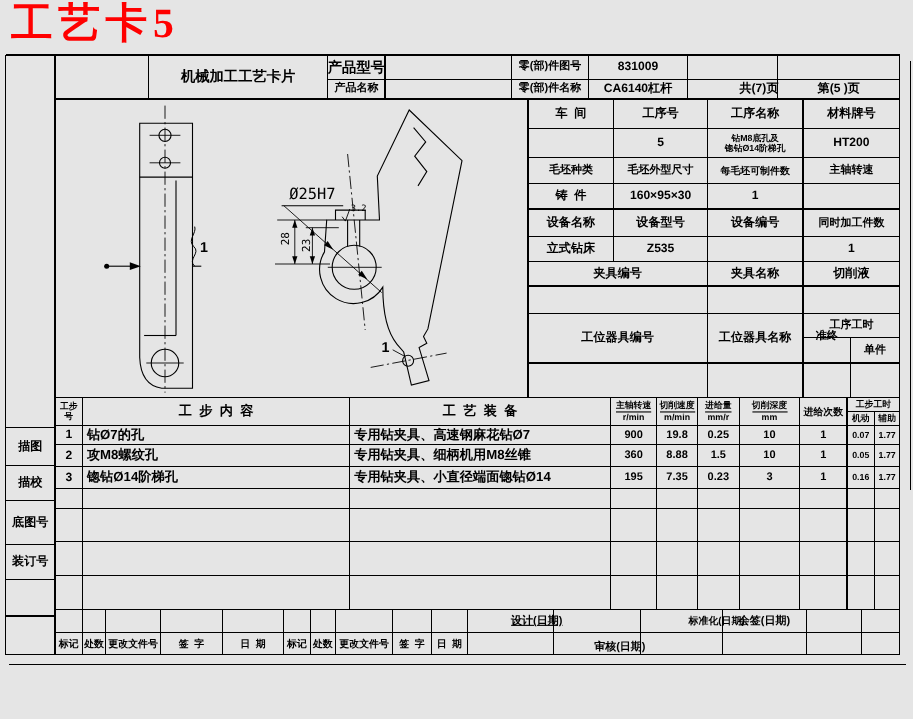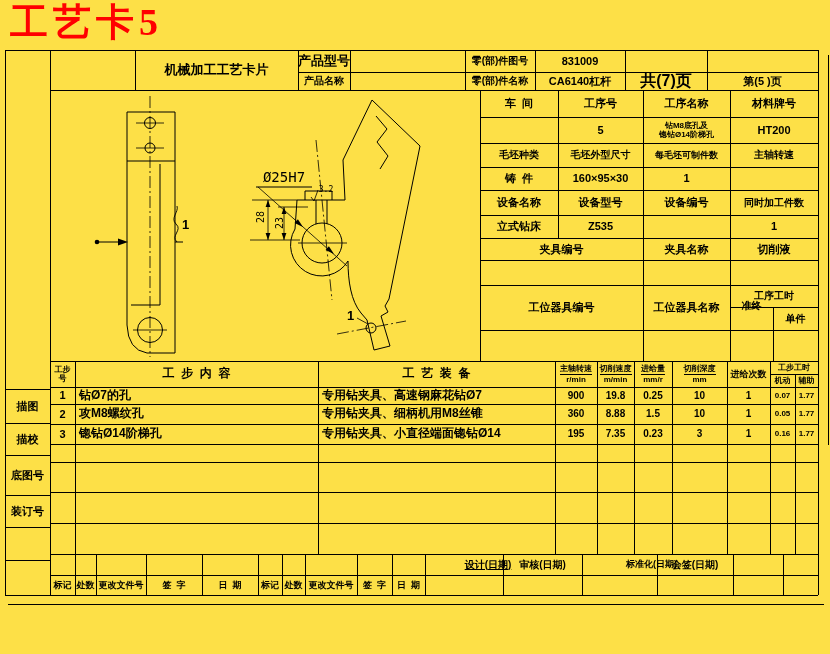--- a/index.html
+++ b/index.html
@@ -1,16 +1,16 @@
 <!DOCTYPE html>
 <html><head>
 <meta charset="utf-8">
 <style>
   html,body{margin:0;padding:0;background:#fff;}
-  #sheet{position:relative;width:830px;height:654px;background:#fde047;overflow:hidden;
+  #sheet{position:relative;width:830px;height:654px;background:#e5e5e5;overflow:hidden;
          font-family:"Liberation Sans",sans-serif;color:#000;}
   .c{position:absolute;display:flex;align-items:center;justify-content:center;text-align:center;
      font-weight:bold;line-height:1.15;white-space:pre-wrap;}
   .l{position:absolute;display:flex;align-items:center;justify-content:flex-start;text-align:left;
      font-weight:bold;line-height:1.1;white-space:pre;}
   .col{flex-direction:column;}
   .lab{display:inline-block;border-bottom:1px solid #000;}
   .unit{display:block;}
   .rot{transform:rotate(-90deg);transform-origin:center center;}
   #title{position:absolute;left:10px;top:2px;width:260px;height:46px;
@@ -155,21 +155,21 @@
     </g>
   </svg>
 
   <div class="c" style="left:135px;top:50px;width:163px;height:40px;font-size:13px;">机械加工工艺卡片</div>
   <div class="c" style="left:298px;top:50px;width:52px;height:22px;font-size:13px;">产品型号</div>
   <div class="c" style="left:298px;top:72px;width:52px;height:18px;font-size:10px;">产品名称</div>
   <div class="c" style="left:465px;top:50px;width:70px;height:22px;font-size:10px;">零(部)件图号</div>
   <div class="c" style="left:535px;top:50px;width:90px;height:22px;font-size:11px;">831009</div>
   <div class="c" style="left:465px;top:72px;width:70px;height:18px;font-size:10px;">零(部)件名称</div>
   <div class="c" style="left:535px;top:72px;width:90px;height:18px;font-size:11px;">CA6140杠杆</div>
-  <div class="c" style="left:625px;top:72px;width:82px;height:18px;font-size:16px;">共(7)页</div>
+  <div class="c" style="left:625px;top:72px;width:82px;height:18px;font-size:11px;padding-left:24px;">共(7)页</div>
   <div class="c" style="left:707px;top:72px;width:111px;height:18px;font-size:11px;">第(5 )页</div>
 
   <div class="c" style="left:480px;top:90px;width:78px;height:27px;font-size:11px;">车  间</div>
   <div class="c" style="left:558px;top:90px;width:85px;height:27px;font-size:11px;">工序号</div>
   <div class="c" style="left:643px;top:90px;width:87px;height:27px;font-size:11px;">工序名称</div>
   <div class="c" style="left:730px;top:90px;width:88px;height:27px;font-size:11px;">材料牌号</div>
   <div class="c" style="left:558px;top:117px;width:85px;height:26px;font-size:11px;">5</div>
   <div class="c col" style="left:643px;top:117px;width:87px;height:26px;font-size:8px;">
     <span>钻M8底孔及</span>
     <span>锪钻Ø14阶梯孔</span>
@@ -260,21 +260,21 @@
     <div class="c" style="left:770px;top:424px;width:25px;height:20px;font-size:8px;">0.16</div>
     <div class="c" style="left:795px;top:424px;width:23px;height:20px;font-size:8px;">1.77</div>
   </div>
 
   <div class="c" style="left:5px;top:389px;width:45px;height:34px;font-size:11px;text-align:center;">描图</div>
   <div class="c" style="left:5px;top:423px;width:45px;height:32px;font-size:11px;">描校</div>
   <div class="c" style="left:5px;top:455px;width:45px;height:40px;font-size:11px;">底图号</div>
   <div class="c" style="left:5px;top:495px;width:45px;height:32px;font-size:11px;">装订号</div>
 
   <div class="c" style="left:449px;top:554px;width:78px;height:21px;font-size:10px;text-decoration:underline;">设计(日期)</div>
-  <div class="c" style="left:503px;top:554px;width:79px;height:21px;font-size:10px;">审核(日期)</div>
+  <div class="c" style="left:503px;top:578px;width:79px;height:21px;font-size:10px;padding-left:21px;">审核(日期)</div>
   <div class="c" style="left:582px;top:554px;width:75px;height:21px;font-size:9px;padding-left:32px;">标准化(日期)</div>
   <div class="c" style="left:657px;top:554px;width:76px;height:21px;font-size:10px;">会签(日期)</div>
 
   <div class="c" style="left:50px;top:575px;width:25px;height:20px;font-size:9px;">标记</div>
   <div class="c" style="left:75px;top:575px;width:21px;height:20px;font-size:9px;">处数</div>
   <div class="c" style="left:96px;top:575px;width:50px;height:20px;font-size:9px;">更改文件号</div>
   <div class="c" style="left:146px;top:575px;width:56px;height:20px;font-size:9px;">签  字</div>
   <div class="c" style="left:202px;top:575px;width:56px;height:20px;font-size:9px;">日  期</div>
   <div class="c" style="left:258px;top:575px;width:24px;height:20px;font-size:9px;">标记</div>
   <div class="c" style="left:282px;top:575px;width:23px;height:20px;font-size:9px;">处数</div>

